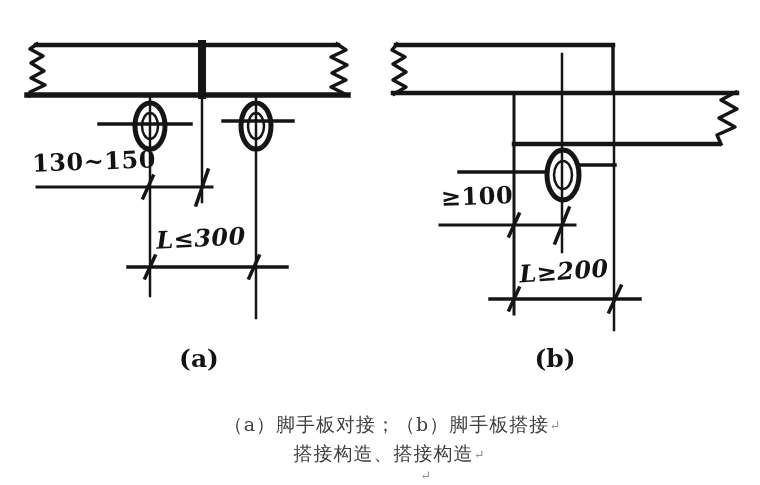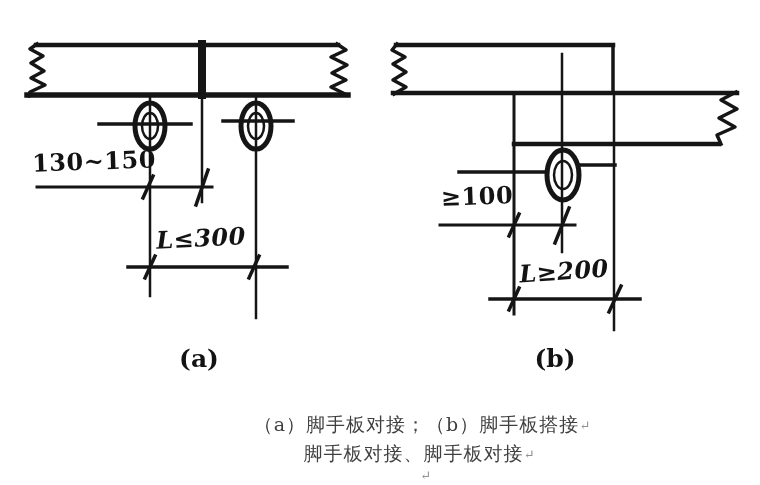--- a/index.html
+++ b/index.html
@@ -29,21 +29,20 @@
     font-size:25px;
     color:#131313;
   }
   .caption-line{
     position:absolute;
     transform:translateX(-50%);
     font-size:19px;
     letter-spacing:1px;
     color:#3f3f3f;
     white-space:nowrap;
-    margin-left:30px;
   }
   .return-mark{
     font-size:13px;
     color:#8f8f8f;
     letter-spacing:0;
     vertical-align:1px;
   }
   .stray-return{
     position:absolute;
     font-size:13px;
@@ -147,18 +146,18 @@
 
   <div class="txt sub-label" style="left:199px;top:358px;">(a)</div>
 
   <div class="txt sub-label" style="left:555px;top:358px;">(b)</div>
 
   <div class="caption-line" style="left:392px;top:412px;">
     <span>（a）脚手板对接；（b）脚手板搭接</span><span class="return-mark">↵</span>
   </div>
 
   <div class="caption-line" style="left:389px;top:441px;">
-    <span>脚手板对接、脚手板对接</span><span class="return-mark">↵</span>
+    <span>搭接构造、搭接构造</span><span class="return-mark">↵</span>
   </div>
 
   <div class="stray-return" style="left:420px;top:468px;">↵</div>
 
 </div>
 
 </body></html>

